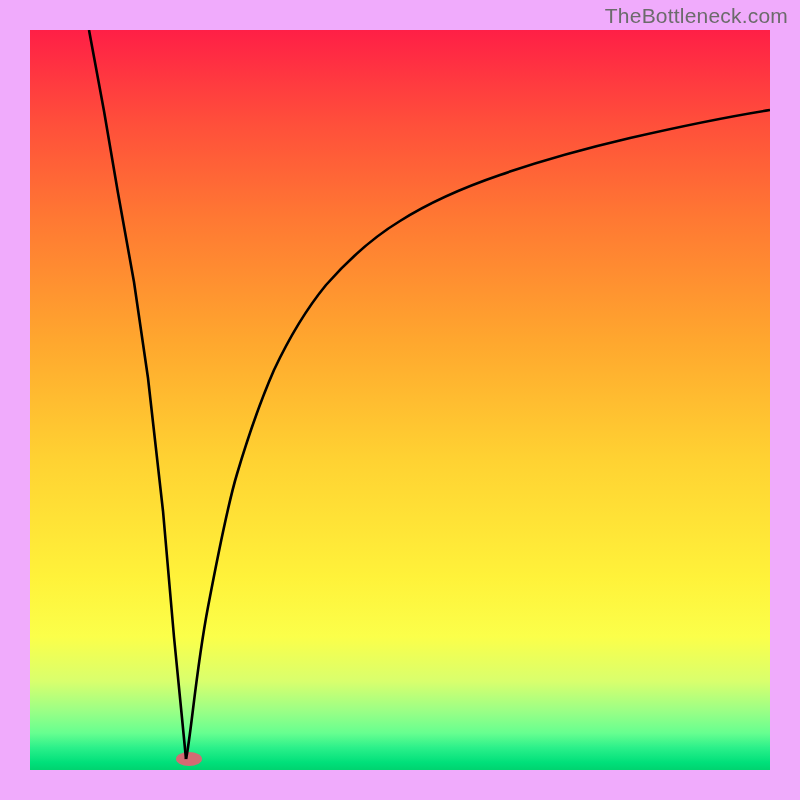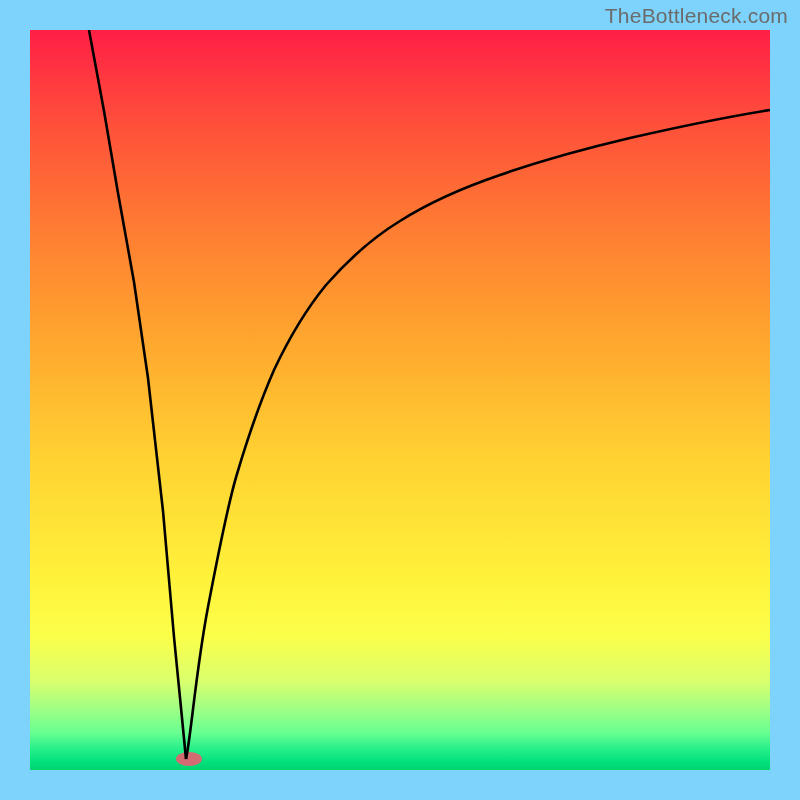--- a/index.html
+++ b/index.html
@@ -7,21 +7,21 @@
     padding: 0;
     width: 800px;
     height: 800px;
     background: #000;
     overflow: hidden;
   }
   .frame {
     position: relative;
     width: 800px;
     height: 800px;
-    background: #7dd3fc;
+    background: #f0abfc;
   }
   .plot {
     position: absolute;
     left: 30px;
     top: 30px;
     width: 740px;
     height: 740px;
     overflow: hidden;
   }
   .gradient {

